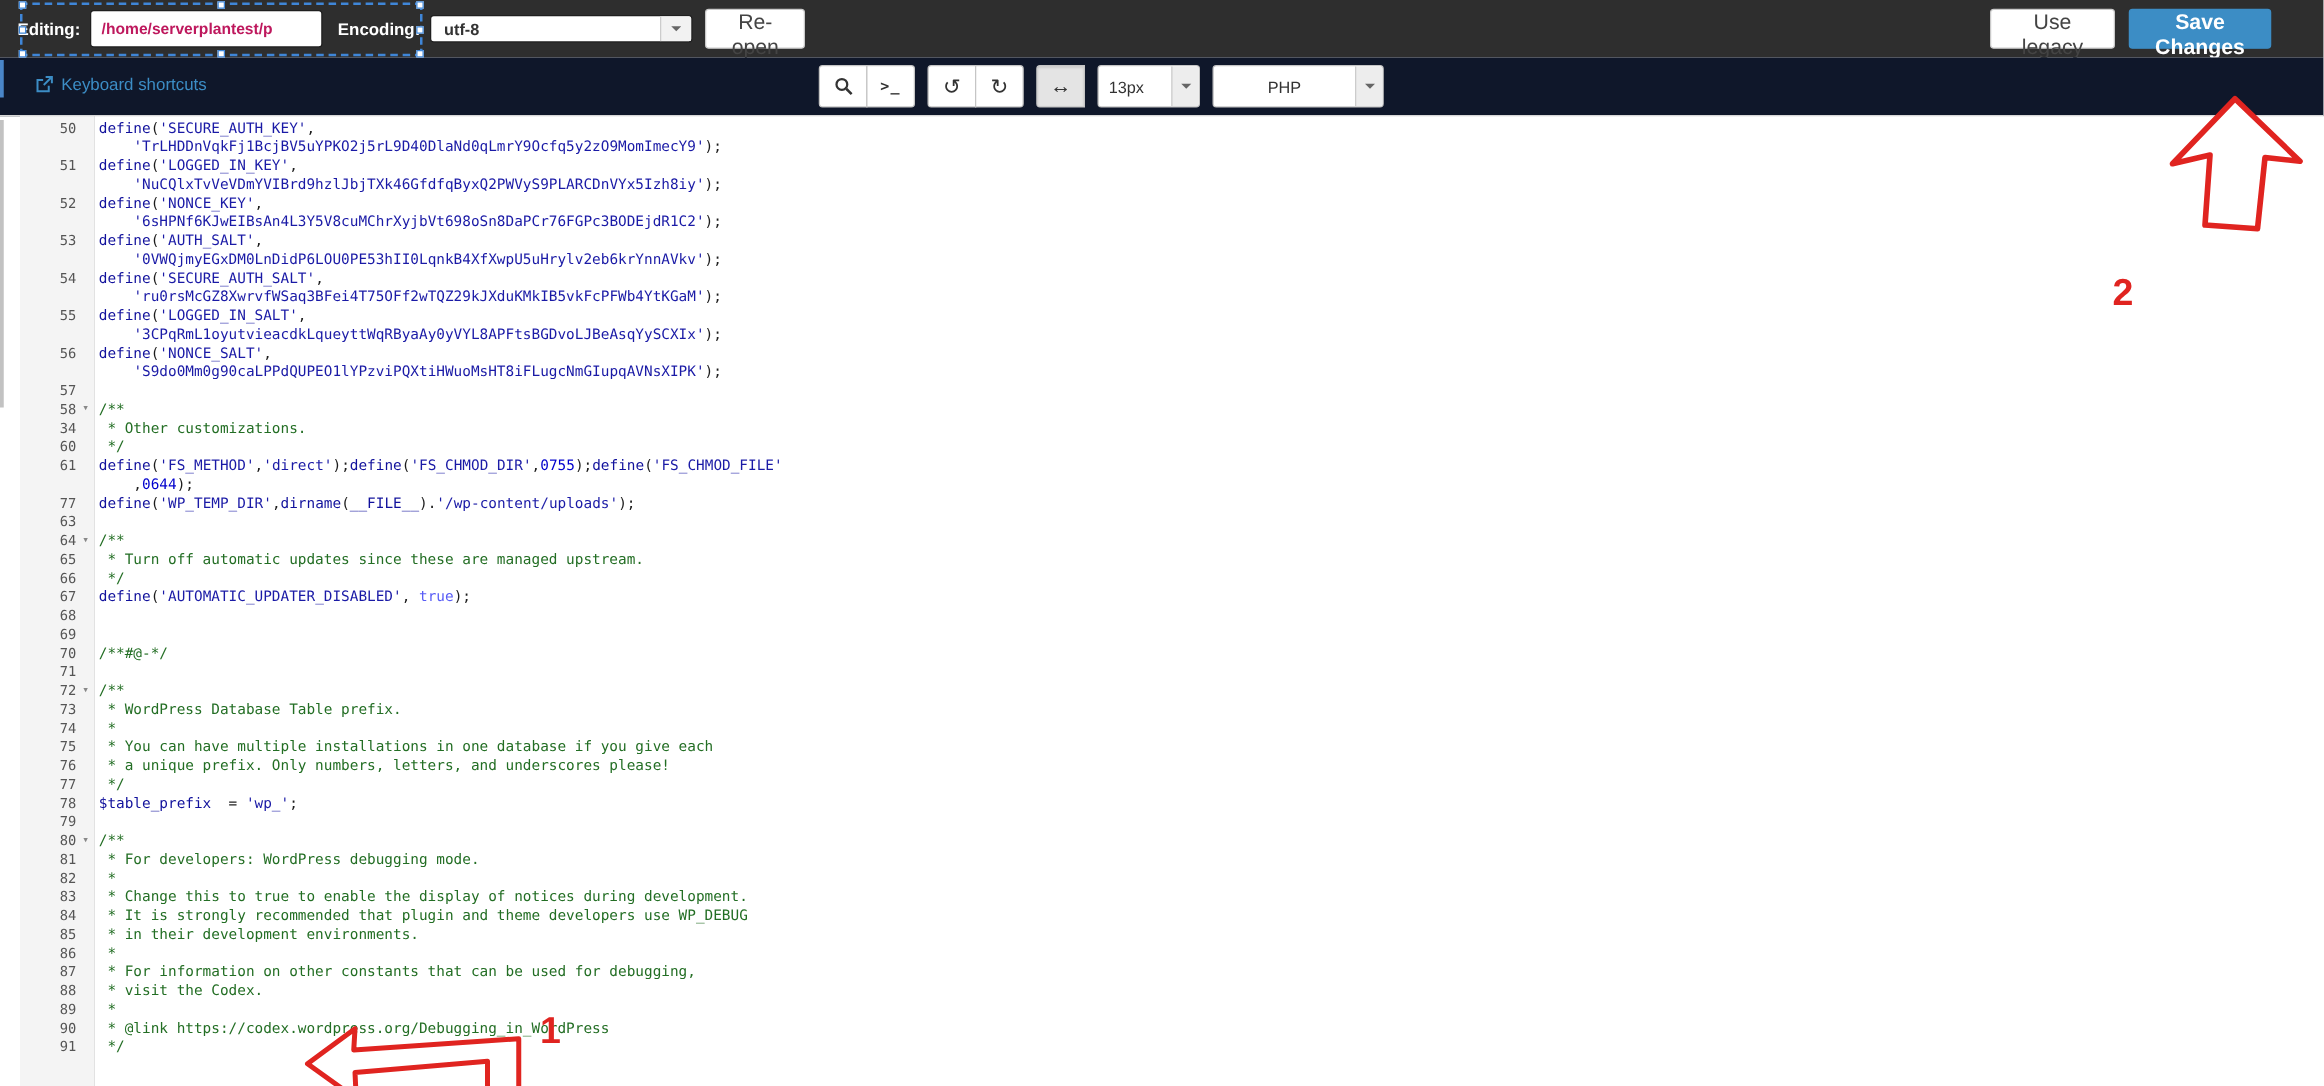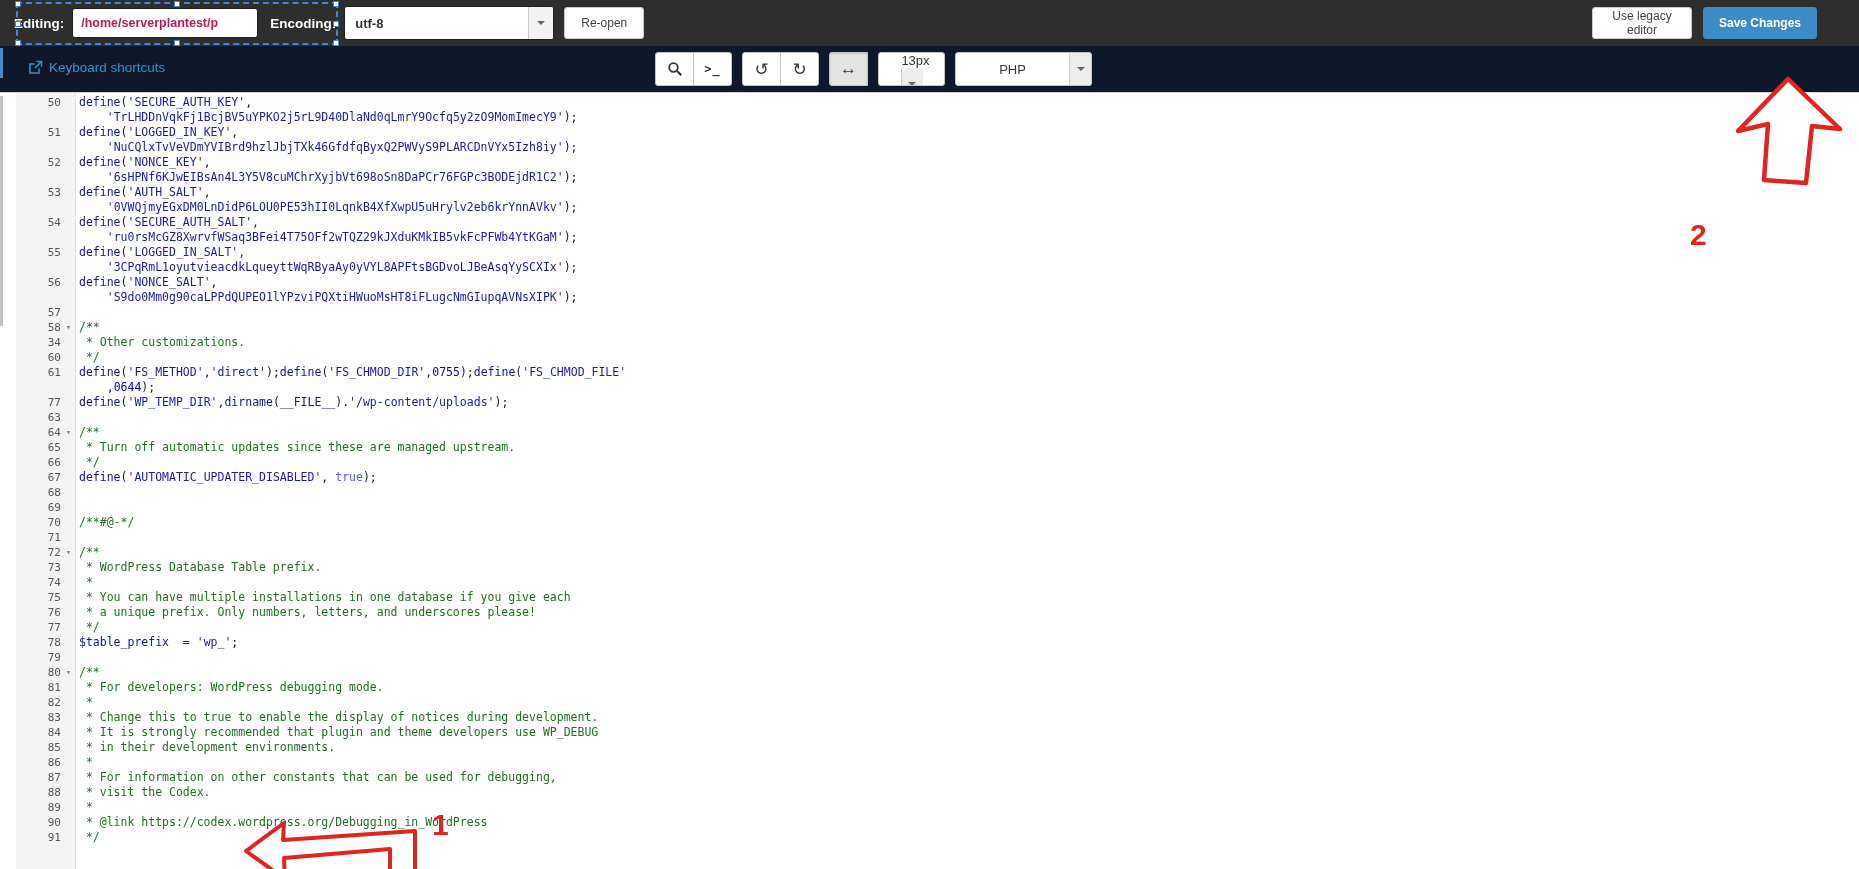--- a/index.html
+++ b/index.html
@@ -4,44 +4,44 @@
 <style>
   html,body{margin:0;padding:0;background:#fff;}
   .screen{position:relative;width:1859px;height:869px;overflow:hidden;font-family:"Liberation Sans",sans-serif;background:#fff;}
 
   
   .topbar{position:relative;display:flex;align-items:center;height:46px;background:#2e2e2e;padding:0 42px 0 14px;box-sizing:border-box;}
   .tb-label{color:#fff;font-weight:bold;font-size:13.5px;flex:none;}
   .path-input{flex:none;width:186px;height:30px;margin-left:8px;border:1px solid #1f1f1f;border-radius:3px;background:#fff;
     font-family:"Liberation Sans",sans-serif;font-size:12.5px;font-weight:bold;color:#be185d;padding:0 8px;box-sizing:border-box;}
   .lbl-enc{margin-left:12px;}
-  .selectbox{display:flex;align-items:center;height:34px;background:#fff;border:1px solid #1f1f1f;border-radius:3px;box-sizing:border-box;overflow:hidden;}
+  .selectbox{display:flex;align-items:center;height:22px;background:#fff;border:1px solid #1f1f1f;border-radius:3px;box-sizing:border-box;overflow:hidden;}
   .selectbox .sel-text{flex:1;padding:0 10px;font-size:13px;font-weight:bold;color:#333;}
   .chev-cell{flex:none;width:24px;height:100%;display:flex;align-items:center;justify-content:center;background:#f2f2f2;border-left:1px solid #ccc;}
   .tri{width:0;height:0;border:4.5px solid transparent;border-top-color:#666;margin-top:4px;}
   .enc-select{width:210px;margin-left:8px;}
-  .btn{height:32px;border:1px solid #c9c9c9;border-radius:3px;background:#fff;color:#444;font-family:"Liberation Sans",sans-serif;font-size:12px;padding:0 14px;cursor:pointer;}
+  .btn{height:32px;border:1px solid #c9c9c9;border-radius:3px;background:#fff;color:#444;font-family:"Liberation Sans",sans-serif;font-size:17px;padding:0 14px;cursor:pointer;}
   .btn-reopen{margin-left:10px;width:80px;}
   .spacer{flex:1;}
   .btn-legacy{width:100px;}
   .btn-primary{width:114px;margin-left:11px;background:var(--save-blue,#3c8dc5);border-color:var(--save-blue,#3c8dc5);color:#fff;font-weight:bold;}
 
   
   .toolbar{position:relative;height:47px;background:#0f172a;border-bottom:1px solid #d7d7d7;box-sizing:border-box;}
   .shortcuts{position:absolute;left:28px;top:14px;display:flex;align-items:center;gap:6px;color:var(--link-blue,#3c8dc5);font-size:13.5px;text-decoration:none;cursor:pointer;}
   .tool-center{position:absolute;left:655px;top:6px;display:flex;align-items:center;}
   .tgroup{display:flex;margin-right:10px;}
   .tbtn{width:39px;height:34px;border:1px solid #c5c5c5;background:#fff;border-radius:3px;display:flex;align-items:center;justify-content:center;color:#333;font-size:17px;padding:0;cursor:pointer;box-sizing:border-box;}
   .tgroup .tbtn + .tbtn{margin-left:-1px;border-top-left-radius:0;border-bottom-left-radius:0;}
   .tgroup .tbtn:first-child{border-top-right-radius:0;border-bottom-right-radius:0;}
   .tbtn.active{background:#e4e4e4;box-shadow:inset 0 1px 2px rgba(0,0,0,.15);}
   .term-glyph{font-family:"DejaVu Sans Mono",monospace;font-size:12px;font-weight:bold;letter-spacing:1px;}
   .tsel{height:34px;border:1px solid #c5c5c5;border-radius:3px;background:#fff;display:flex;align-items:center;margin-right:10px;box-sizing:border-box;overflow:hidden;cursor:pointer;}
   .tsel .sel-text{font-size:13px;color:#333;}
-  .tsel-font{width:67px;flex-direction:column;}
+  .tsel-font{width:82px;}
   .tsel-font .sel-text{flex:1;padding-left:8px;}
   .tsel-mode{width:137px;}
   .tsel-mode .sel-text{flex:1;text-align:center;}
   .tsel .chev-cell{width:21px;background:#ededed;}
 
   
   .editor{position:absolute;left:16px;top:93px;width:1859px;height:776px;overflow:hidden;
     background:linear-gradient(to right,#f4f4f4 0px,#f4f4f4 59px,#e2e2e2 59px,#e2e2e2 60px,#fff 60px);}
   .code-lines{padding-top:2px;}
   .crow{display:flex;height:15px;line-height:15px;font-family:"DejaVu Sans Mono",monospace;font-size:11.5px;white-space:pre;}

